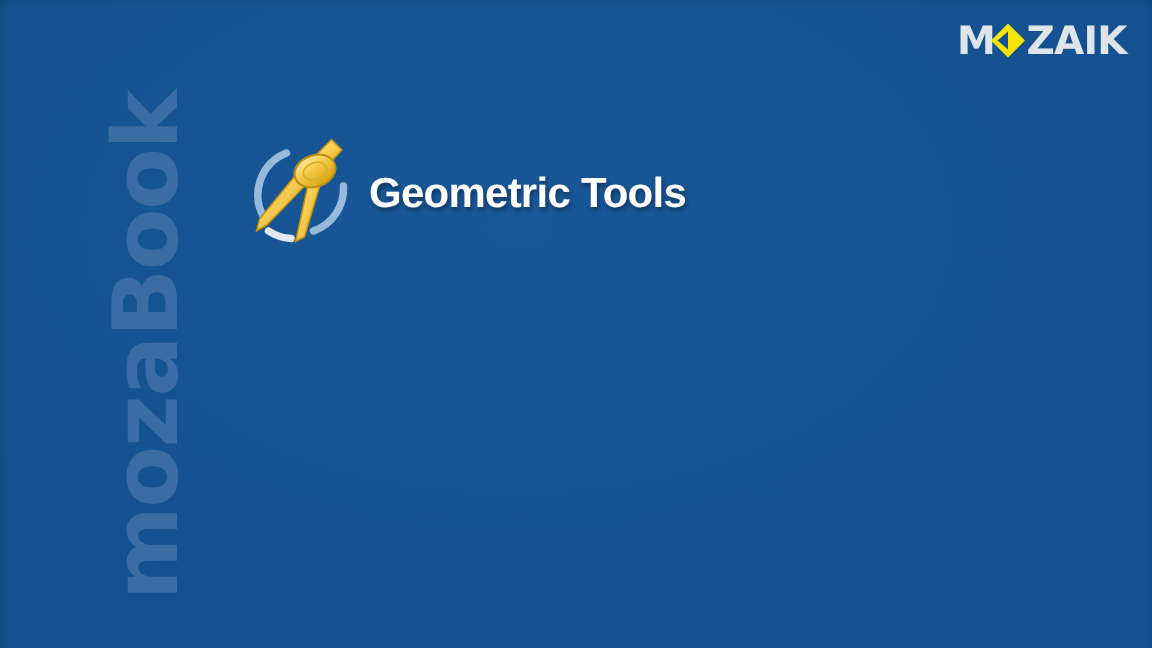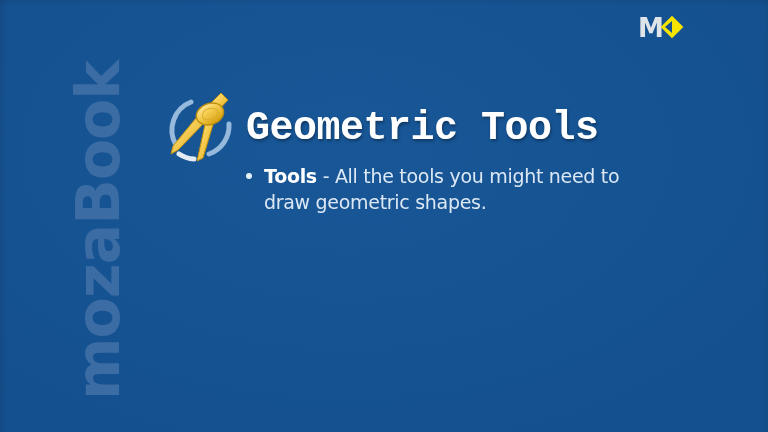--- a/index.html
+++ b/index.html
@@ -111,23 +111,23 @@
     top: 88px;
     width: 80px;
     height: 76px;
   }
 
   
   .title {
     position: absolute;
     left: 246px;
     top: 106px;
-    font-family: Liberation Mono, monospace;
-    font-weight: bold;
-    font-size: 40px;
+    font-family: Liberation Sans, sans-serif;
+    font-weight: bold;
+    font-size: 28px;
     line-height: 46px;
     color: #ffffff;
     letter-spacing: -0.5px;
     text-shadow: 1px 2px 3px rgba(0,0,0,0.35);
     white-space: nowrap;
   }
 
   
   .bullets {
     position: absolute;
@@ -167,20 +167,21 @@
 <body>
 
 <div id="slide">
 
   <div class="logo">
     <span class="logo-text">M</span>
     <span class="logo-diamond">
       <span class="d-outer"></span>
       <span class="d-inner"></span>
     </span>
+    <span class="logo-text">ZAIK</span>
   </div>
 
   <div class="watermark">
     <div class="watermark-text">mozaBook</div>
   </div>
 
   <div class="compass-icon">
     <svg viewBox="0 0 80 76" width="80" height="76" aria-hidden="true">
       <defs>
         <linearGradient id="gGold" x1="0" y1="0" x2="1" y2="1">
@@ -214,23 +215,17 @@
 
       <ellipse cx="47" cy="26" rx="14" ry="10.5" transform="rotate(-20 47 26)" fill="url(#gKnob)" stroke="#bb8d11" stroke-width="1.4"></ellipse>
       <ellipse cx="47" cy="26" rx="8" ry="5.5" transform="rotate(-20 47 26)" fill="none" stroke="#d8ae2c" stroke-width="1"></ellipse>
     </svg>
   </div>
 
   <div class="title">Geometric Tools</div>
 
   <div class="bullets">
 
-    <div class="bullet">
-      <span class="bullet-dot"></span>
-      <span class="bullet-term">Tools</span>
-      <span class="bullet-body"> - </span>
-      <span class="bullet-body">All the tools you might need to draw geometric shapes.</span>
-    </div>
 
 
   </div>
 
 </div>
 
 </body></html>

